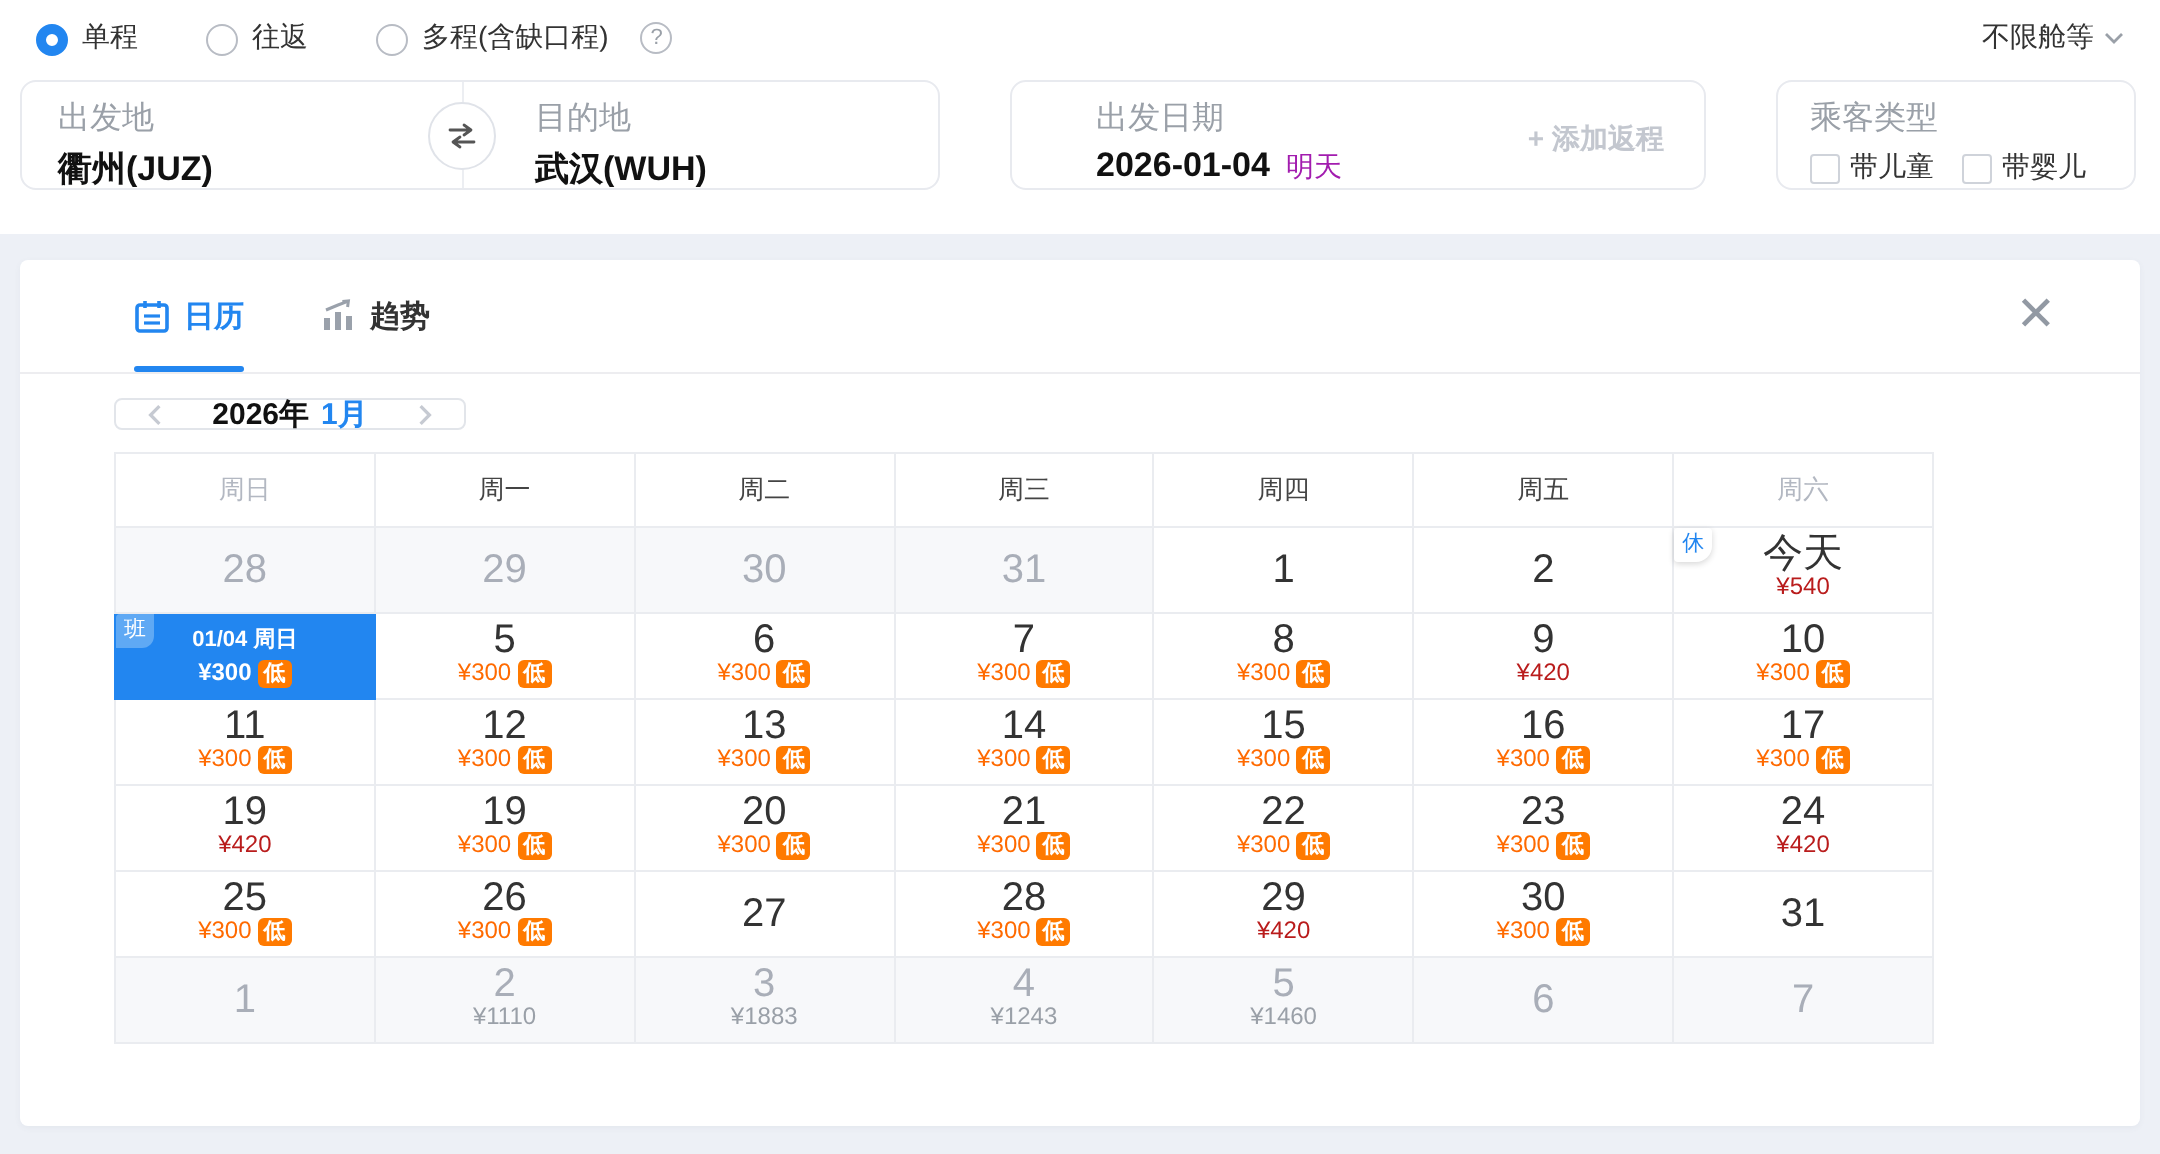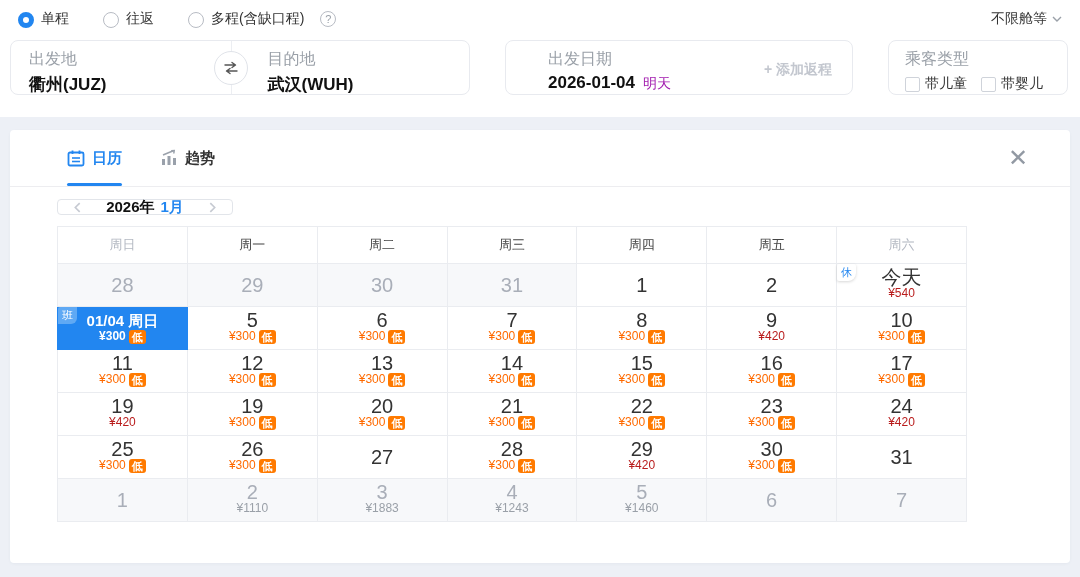--- a/index.html
+++ b/index.html
@@ -58,21 +58,21 @@
   .cal th.muted { color:#b3b8c2; }
   .cal td { height:43px; padding:0; position:relative; vertical-align:middle; cursor:pointer; background:#fff; }
   .cal td.other { background:#f7f8fa; }
   .cell-day { font-size:20px; color:#333; line-height:17px; }
   td.other .cell-day { color:#a9aeb8; }
   .cell-price { font-size:12px; color:#b91c1c; line-height:15px; display:flex; align-items:center; justify-content:center; gap:3px; }
   td.other .cell-price { color:#9aa0a8; }
   .cell-price.low { color:#ff6a00; }
   .low-badge { display:inline-block; background:#ff7a00; color:#fff; font-size:11px; line-height:14px; padding:0 3px; border-radius:3px; font-weight:bold; }
   td.selected { background:#2286f0; border-color:#2286f0; }
-  td.selected .cell-day { color:#fff; font-size:15px; font-weight:bold; }
+  td.selected .cell-day { color:#fff; font-size:11px; font-weight:bold; }
   td.selected .cell-price { color:#fff; font-weight:bold; }
   .corner-tag { position:absolute; top:0; left:0; font-size:11px; line-height:15px; padding:1px 4px; }
   .corner-tag.flight { background:#5fa9f4; color:#fff; border-radius:2px 0 6px 0; }
   .corner-tag.rest { background:#fff; color:#2286f0; border-radius:2px 2px 8px 2px; box-shadow:0 1px 3px rgba(0,0,0,.16); }
 </style>
 </head>
 <body>
 
 <div class="top-section">
   <div class="trip-type-row">

